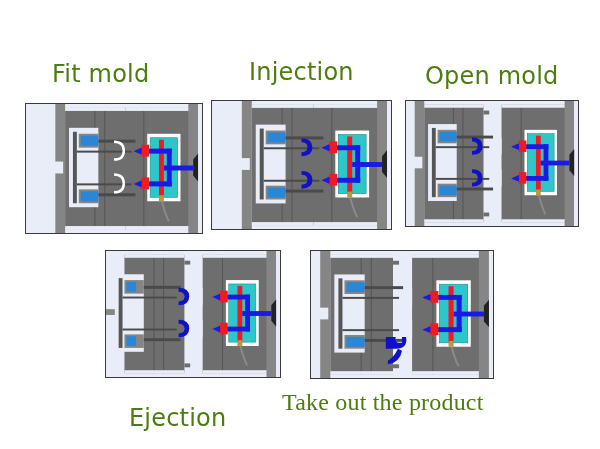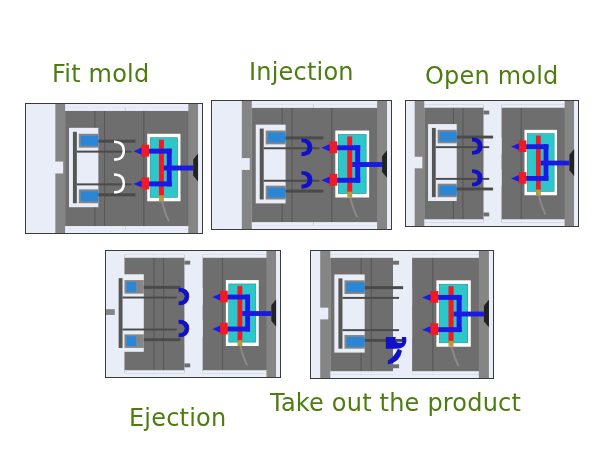--- a/index.html
+++ b/index.html
@@ -9,21 +9,21 @@
   .panel { position: absolute; background: #e9edf7; border: 1.5px solid #3a3a3a; box-sizing: border-box; }
   .panel svg { display: block; width: 100%; height: 100%; }
 </style>
 </head>
 <body>
 
 <div class="label" style="left:52px; top:60px;">Fit mold</div>
 <div class="label" style="left:249px; top:58px;">Injection</div>
 <div class="label" style="left:425px; top:50px;margin-top:12px;">Open mold</div>
 <div class="label" style="left:129px; top:387px;margin-top:17px;">Ejection</div>
-<div class="label" style="left:270px; top:389px;">Take out the product</div>
+<div class="label" style="left:282px; top:389px;font-family:Liberation Serif, serif;">Take out the product</div>
 
 <div class="panel" style="left:25px; top:103px; width:178px; height:131px;">
     <svg viewBox="0 0 180 130" preserveAspectRatio="none">
       <rect x="0" y="0" width="180" height="130" fill="#e9edf7" stroke="none" stroke-width="0.6"></rect>
       <rect x="100" y="4" width="68" height="122" fill="#6e6e6e" stroke="none" stroke-width="0.6"></rect>
       <rect x="120" y="4" width="1" height="122" fill="#555555" stroke="none" stroke-width="0.6"></rect>
       <rect x="100" y="4" width="68" height="3" fill="#e9edf7" stroke="none" stroke-width="0.6"></rect>
       <rect x="100" y="123" width="68" height="3" fill="#e9edf7" stroke="none" stroke-width="0.6"></rect>
       <rect x="166" y="0" width="10" height="130" fill="#858585" stroke="none" stroke-width="0.6"></rect>
       <rect x="176" y="0" width="4" height="130" fill="#e9edf7" stroke="none" stroke-width="0.6"></rect>

